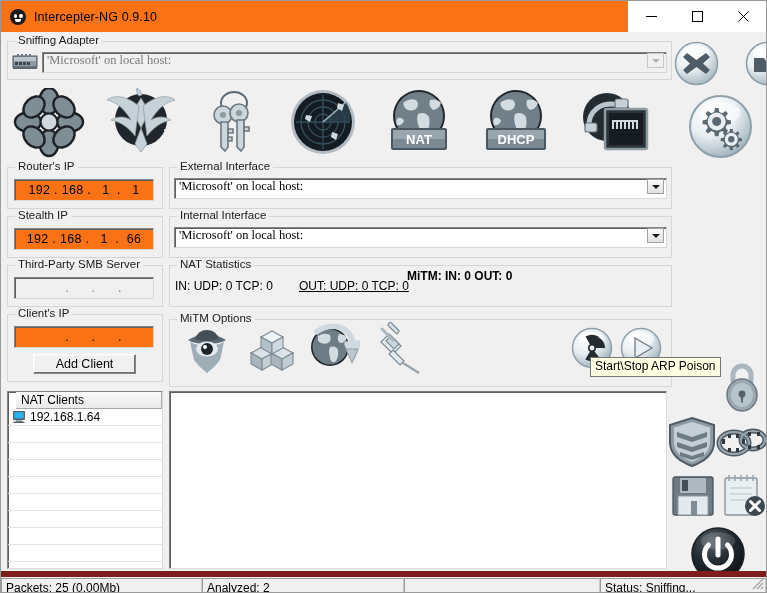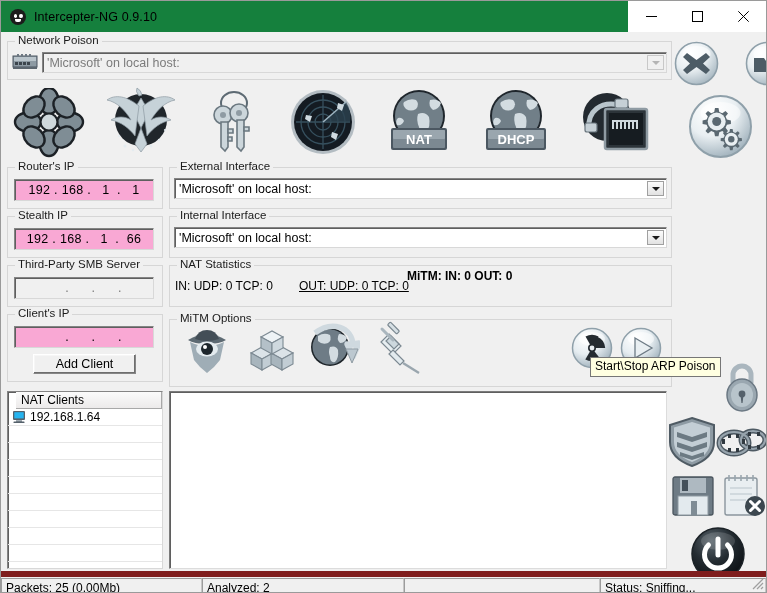--- a/index.html
+++ b/index.html
@@ -16,21 +16,21 @@
     width: 767px; height: 593px;
     background: #f0f0f0;
     border: 1px solid #9a9a9a;
     overflow: hidden;
   }
 
   
   .titlebar {
     position: absolute; left: 0; top: 0;
     width: 765px; height: 31px;
-    background: #15803d;
+    background: #f97316;
     display: flex; align-items: center;
   }
   .app-icon {
     width: 16px; height: 16px; margin-left: 9px; margin-right: 8px;
     position: relative; flex: none;
   }
   .app-icon .skull {
     position: absolute; left: 0; top: 0;
     width: 16px; height: 16px; border-radius: 50%;
     background: #1b1b1b;
@@ -72,21 +72,21 @@
     background: #f0f0f0;
     padding: 0 3px;
     font-size: 11.5px; color: #1a1a1a;
     white-space: nowrap;
     line-height: 13px;
   }
 
   
   .field {
     position: absolute;
-    background: #f9a8d4;
+    background: #f97316;
     border: 1px solid #848484;
     border-right-color: #d8d8d8;
     border-bottom-color: #d8d8d8;
     box-shadow: inset 1px 1px 0 #5f5f5f;
     font-size: 12.5px;
     color: #000000;
     display: flex; align-items: center;
     overflow: hidden;
   }
   .field.disabled { background: #f0f0f0; color: #7b7b7b; }
@@ -98,21 +98,21 @@
   }
 
   
   .combo {
     position: absolute;
     background: #ffffff;
     border: 1px solid #848484;
     border-right-color: #d8d8d8;
     border-bottom-color: #d8d8d8;
     box-shadow: inset 1px 1px 0 #5f5f5f;
-    display: flex; align-items: center;
+    display: flex; align-items: flex-start; font-family: Liberation Serif, serif;
   }
   .combo .cval {
     flex: 1; padding-left: 4px;
     font-size: 12.5px; color: #000000;
     white-space: nowrap; overflow: hidden;
   }
   .combo.disabled { background: #f0f0f0; }
   .combo.disabled .cval { color: #7b7b7b; }
   .combo .arrow {
     width: 17px; height: calc(100% - 4px);
@@ -258,21 +258,21 @@
       <div class="win-btn">
         <svg width="11" height="11" viewBox="0 0 11 11">
             <line x1="0.3" y1="0.3" x2="10.7" y2="10.7" stroke="#000" stroke-width="1"></line>
             <line x1="10.7" y1="0.3" x2="0.3" y2="10.7" stroke="#000" stroke-width="1"></line>
           </svg>
       </div>
     </div>
   </div>
 
   <div class="group" style="left:6px; top:40px; width:665px; height:39px;">
-    <div class="legend">Network Poison</div>
+    <div class="legend">Sniffing Adapter</div>
   </div>
 
   <svg class="nic-icon" style="left:11px; top:52px;" viewBox="0 0 26 17">
     <rect x="1" y="3" width="24" height="11" fill="#8d9aa3" stroke="#4a5560" stroke-width="1"></rect>
     <rect x="2" y="4" width="22" height="4" fill="#b9c4cb"></rect>
     <rect x="3" y="9" width="3" height="3" fill="#3c454d"></rect>
     <rect x="7" y="9" width="3" height="3" fill="#3c454d"></rect>
     <rect x="11" y="9" width="3" height="3" fill="#3c454d"></rect>
     <rect x="15" y="9" width="3" height="3" fill="#3c454d"></rect>
     <rect x="5" y="1" width="2" height="3" fill="#6d7882"></rect>

